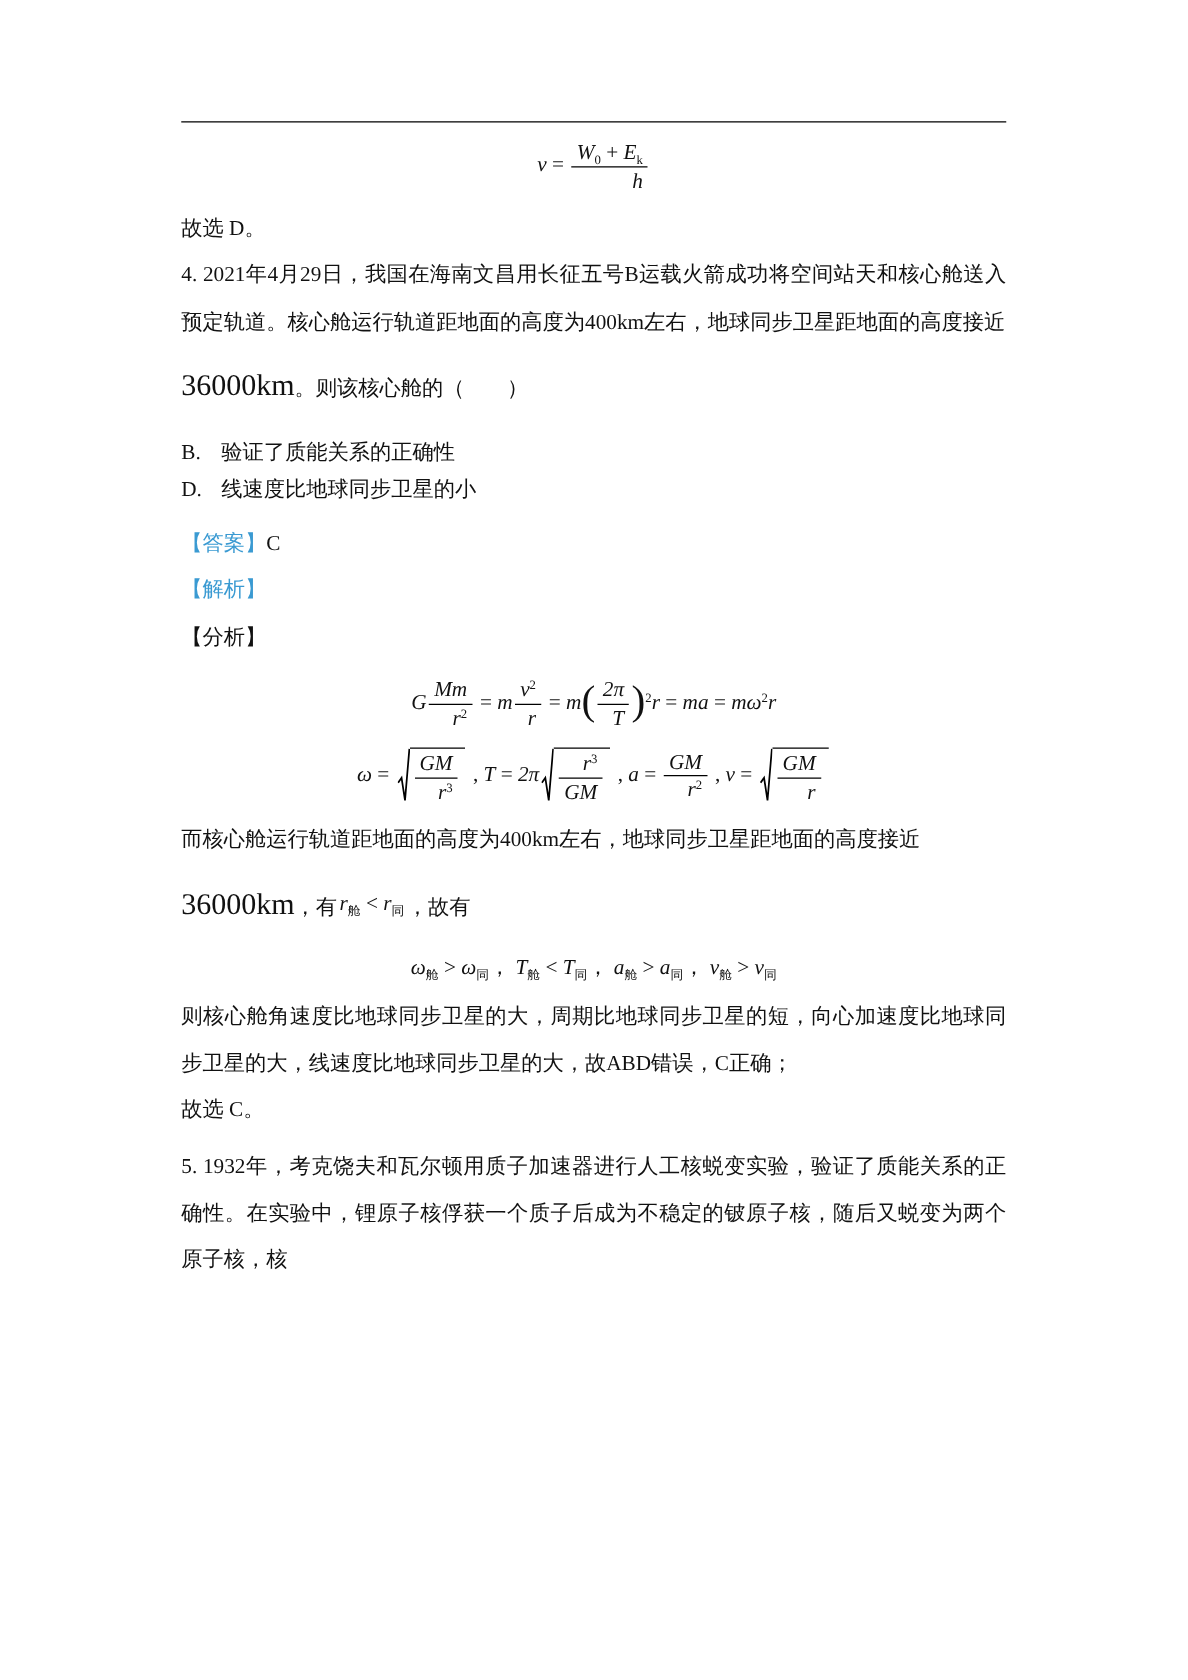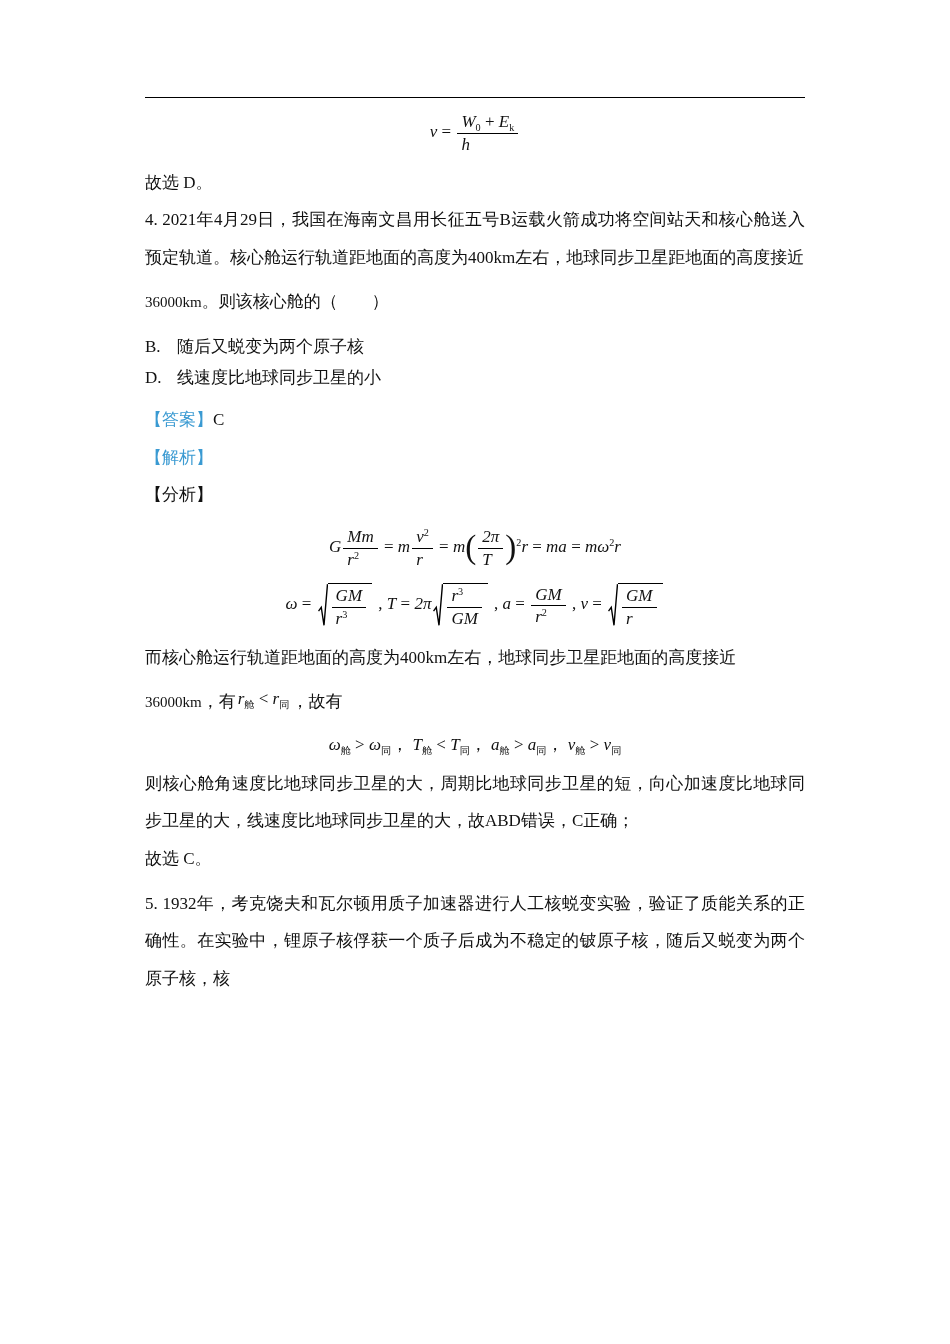--- a/index.html
+++ b/index.html
@@ -10,29 +10,29 @@
     font-family: "Liberation Serif", "DejaVu Serif", serif;
     font-size: 17px; color: #111; overflow: hidden;
   }
   .rule { border-top: 1.5px solid #000; height: 0; margin-bottom: 10px; }
   .para { line-height: 2.2; text-align: justify; margin: 0; font-family: Liberation Serif, serif; }
   .formula { text-align: center; margin: 14px 0 10px; line-height: 1.25; }
   .mi { font-style: italic; }
   sub, sup { font-size: 60%; line-height: 0; }
   sub { vertical-align: -0.4em; }
   sup { vertical-align: 0.55em; }
-  .frac { display: inline-block; vertical-align: middle; text-align: left; line-height: 1.15; margin: 0 2px; }
+  .frac { display: inline-block; vertical-align: middle; text-align: right; line-height: 1.15; margin: 0 2px; }
   .frac .num { display: block; border-bottom: 1px solid #000; padding: 0 4px 1px; }
   .frac .den { display: block; padding: 1px 4px 0; }
   .sqrt { display: inline-flex; align-items: stretch; vertical-align: middle; margin: 0 2px; }
   .sqrt .rad { width: 10px; position: relative; flex: none; }
   .sqrt .rad svg { position: absolute; left: 0; top: 0; width: 100%; height: 100%; }
   .sqrt .body { border-top: 1.2px solid #000; padding: 2px 4px 0 2px; display: inline-flex; align-items: center; }
   .bp { font-size: 195%; vertical-align: middle; line-height: 1; font-style: normal; position: relative; top: -2px; }
-  .bignum { font-size: 15px; }
+  .bignum { font-size: 24px; }
   .blue { color: var(--accent); }
   .options { margin: 12px 0 8px; }
   .opt { line-height: 1.8; }
   .opt-label { display: inline-block; min-width: 32px; }
   .imath { position: relative; top: -3px; margin: 0 2px; }
   .bigline { margin: 8px 0 6px; line-height: 2.1; }
   .q5 { margin-top: 8px; }
 </style>
 </head>
 <body>
@@ -46,21 +46,21 @@
   <p class="para">故选 D。</p>
 
   <p class="para">4. 2021年4月29日，我国在海南文昌用长征五号B运载火箭成功将空间站天和核心舱送入 预定轨道。核心舱运行轨道距地面的高度为400km左右，地球同步卫星距地面的高度接近</p>
 
   <p class="para bigline">
     <span class="bignum">36000km</span><span>。则该核心舱的（　　）</span>
   </p>
 
   <div class="options">
     <div class="opt">
-      <span class="opt-label">B.</span><span>随后又蜕变为两个原子核</span>
+      <span class="opt-label">B.</span><span>验证了质能关系的正确性</span>
     </div>
     <div class="opt">
       <span class="opt-label">D.</span><span>线速度比地球同步卫星的小</span>
     </div>
   </div>
 
   <p class="para">
     <span class="blue">【答案】</span><span>C</span>
   </p>
 

